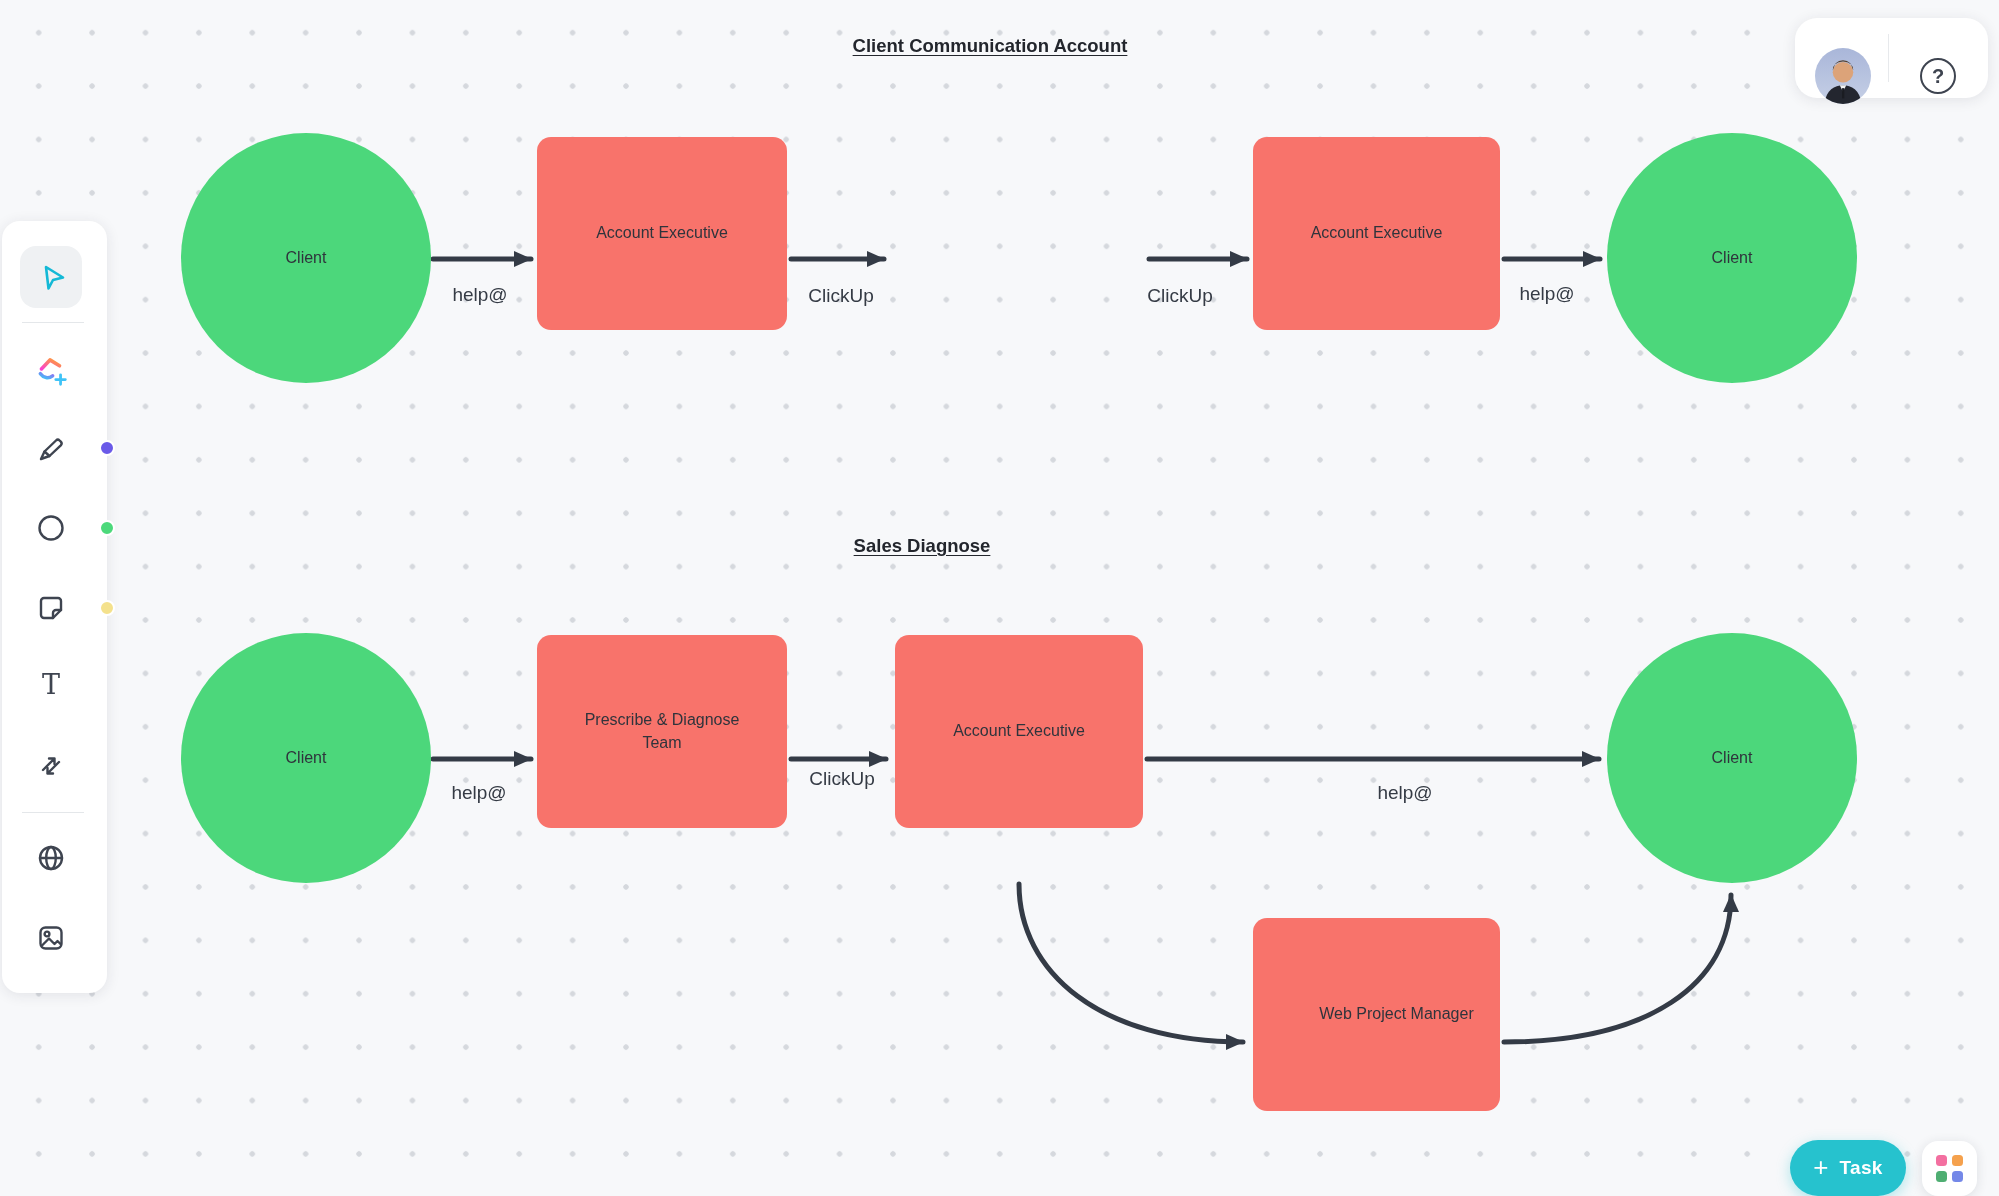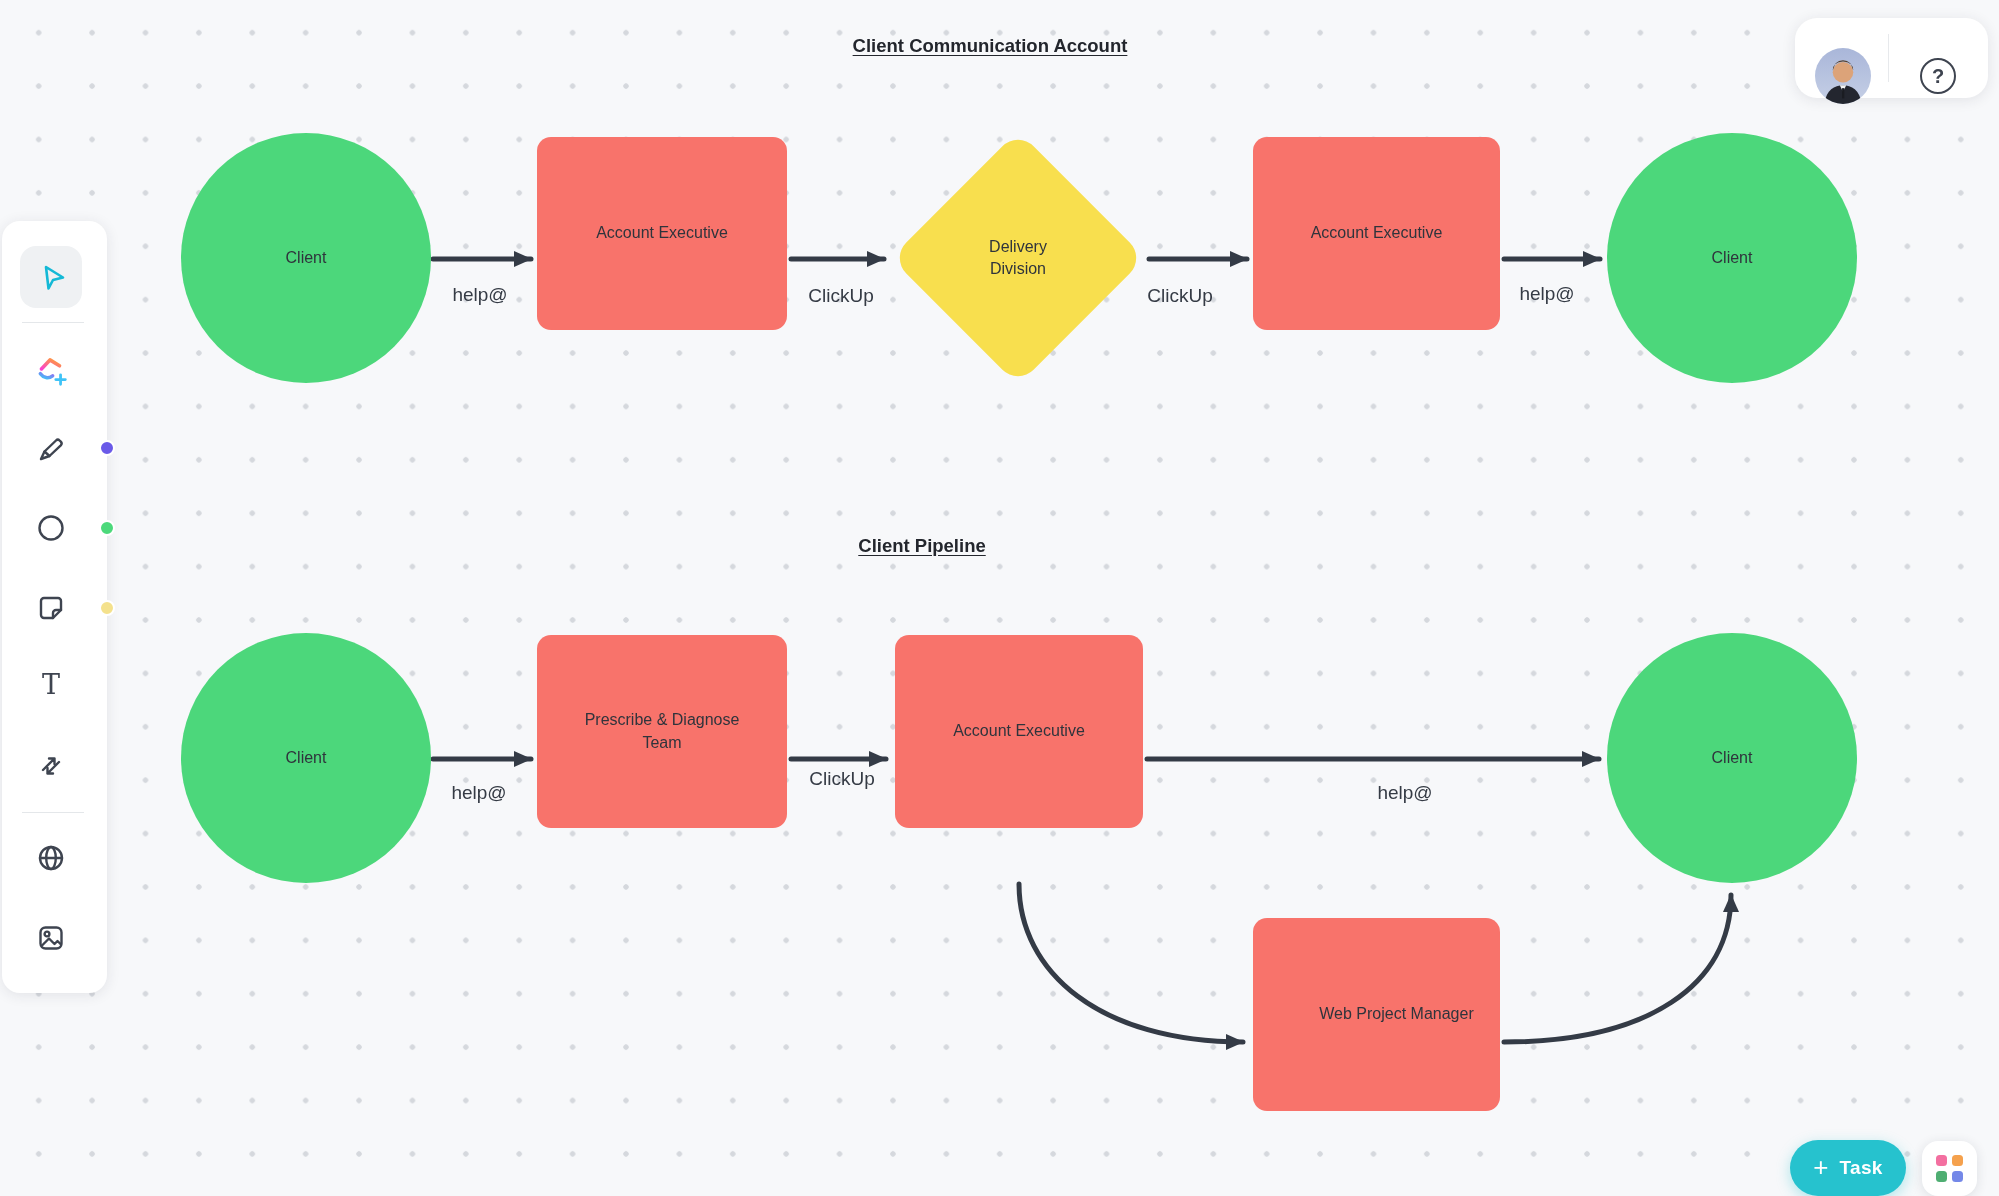--- a/index.html
+++ b/index.html
@@ -101,33 +101,27 @@
     <path class="edge" d="M1504,259 L1600,259" marker-end="url(#arrow)"></path>
 
     <path class="edge" d="M433,759 L531,759" marker-end="url(#arrow)"></path>
     <path class="edge" d="M791,759 L886,759" marker-end="url(#arrow)"></path>
     <path class="edge" d="M1147,759 L1599,759" marker-end="url(#arrow)"></path>
     <path class="edge" d="M1019,884 C1019,972 1100,1042 1243,1042" marker-end="url(#arrow)"></path>
     <path class="edge" d="M1504,1042 C1648,1042 1731,985 1731,895" marker-end="url(#arrow)"></path>
   </svg>
 
   <div class="canvas-title" style="left:990px; top:46px;">Client Communication Account</div>
-  <div class="canvas-title" style="left:922px; top:546px;">Client Pipeline</div>
+  <div class="canvas-title" style="left:922px; top:546px;">Sales Diagnose</div>
 
   <div class="node circle" style="left:181px; top:133px;">
     <span class="lbl">Client</span>
   </div>
   <div class="node rect" style="left:537px; top:137px;">
     <span class="lbl">Account Executive</span>
-  </div>
-  <div class="diamond-wrap" style="left:928px; top:168px;">
-    <div class="diamond-shape"></div>
-    <div class="diamond-label">
-        <span class="lbl" style="width:100px;">Delivery Division</span>
-      </div>
   </div>
   <div class="node rect" style="left:1253px; top:137px; width:247px;">
     <span class="lbl">Account Executive</span>
   </div>
   <div class="node circle" style="left:1607px; top:133px;">
     <span class="lbl">Client</span>
   </div>
 
   <div class="edge-label" style="left:480px; top:295px;">help@</div>
   <div class="edge-label" style="left:841px; top:296px;">ClickUp</div>

